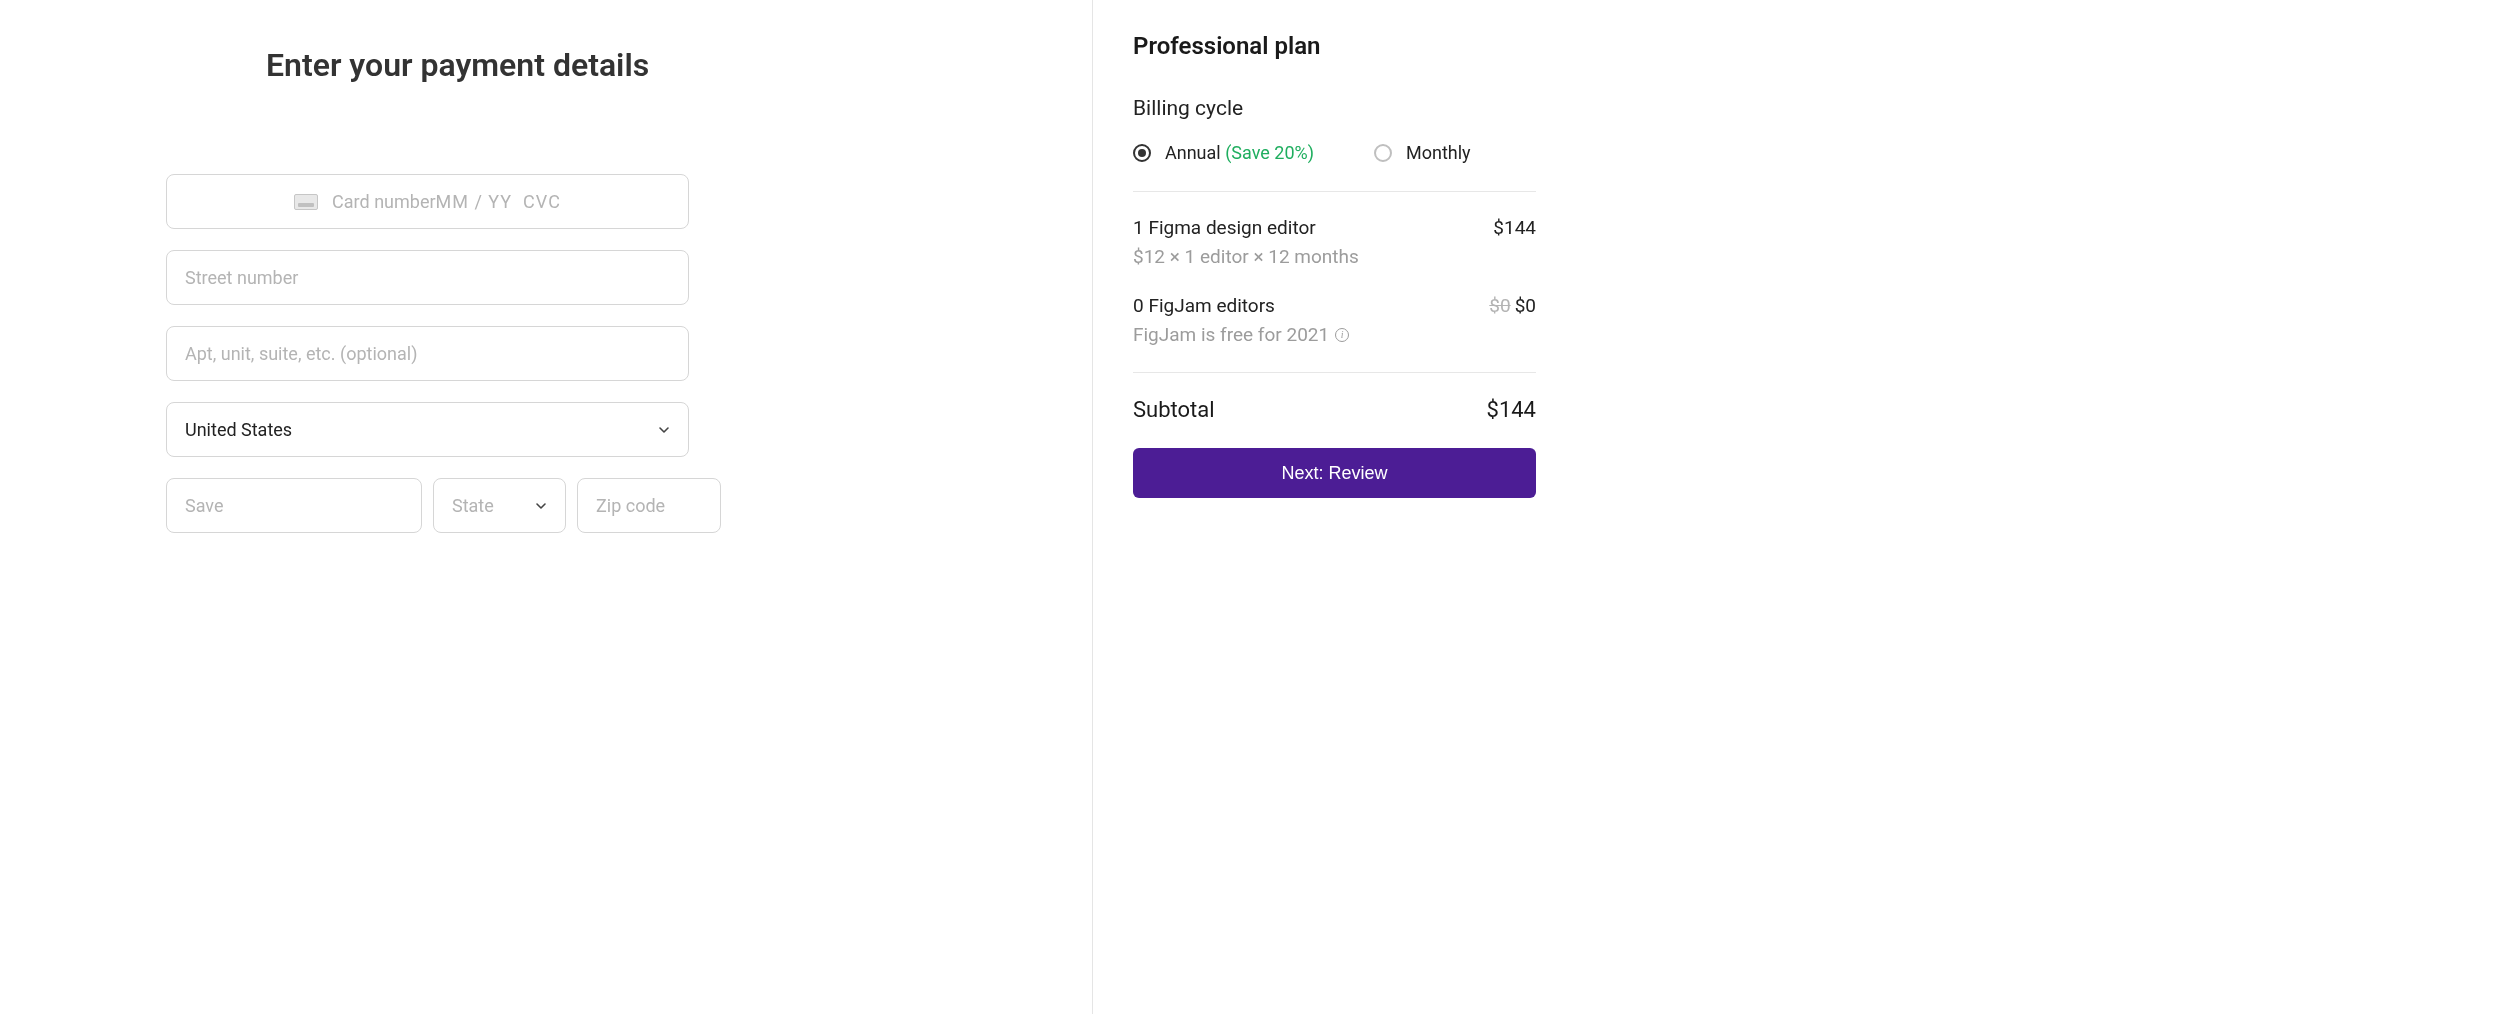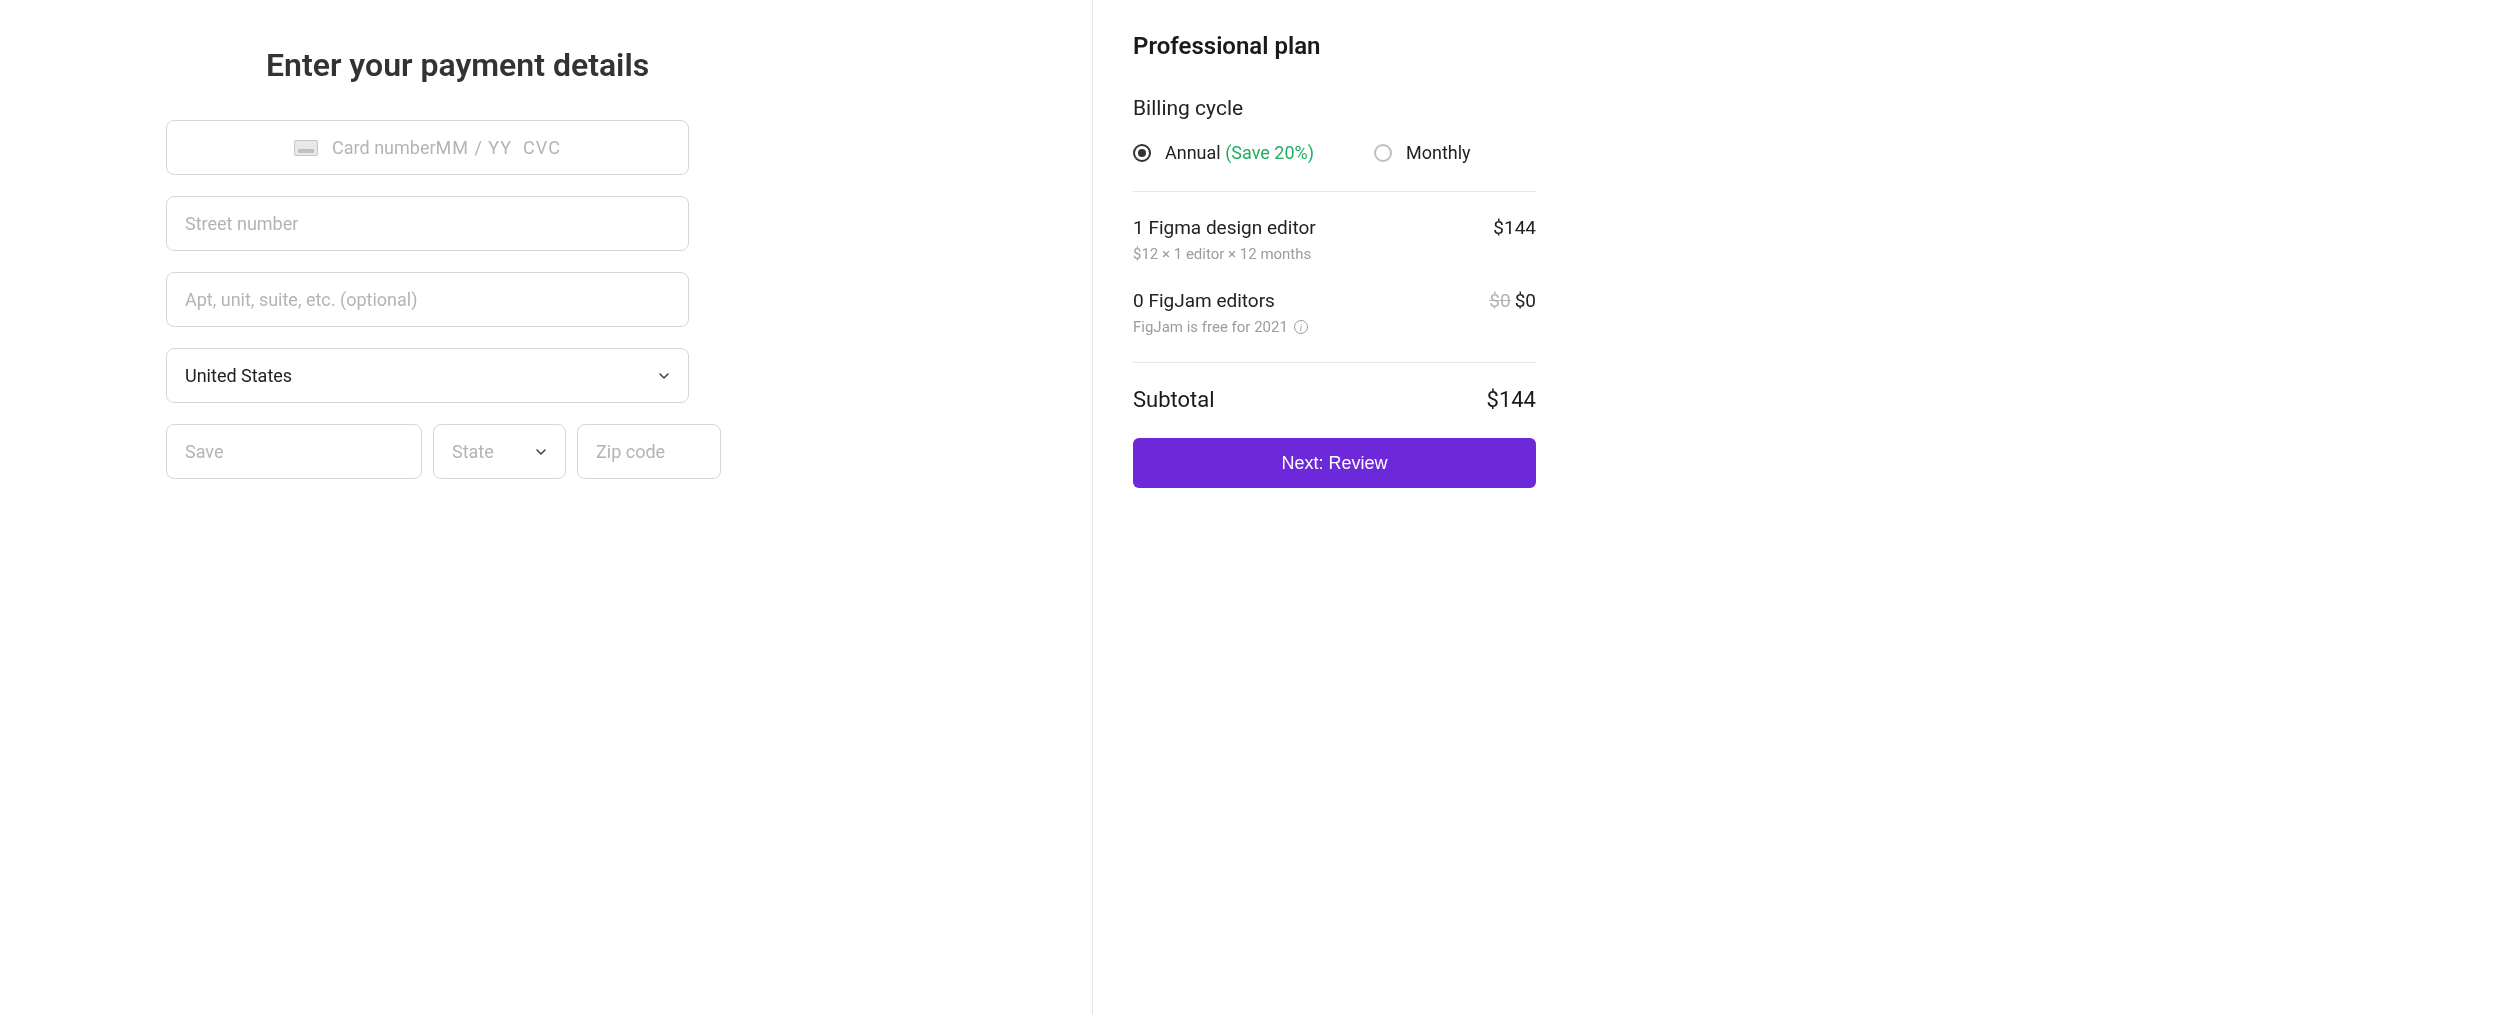--- a/index.html
+++ b/index.html
@@ -13,21 +13,21 @@
     }
     .left-panel {
       width: 1092px;
       padding-top: 46px;
       padding-left: 166px;
     }
     .page-title {
       font-size: 32px;
       font-weight: 600;
       color: #333;
-      margin-bottom: 36px;
+      margin-bottom: 90px;
       margin-left: 100px;
     }
     .form-stack { display: flex; flex-direction: column; gap: 21px; }
     .fld {
       width: 523px;
       height: 55px;
       border: 1px solid #d6d6d6;
       border-radius: 8px;
       display: flex;
       align-items: center;
@@ -72,31 +72,31 @@
     }
     .radio-inner { width: 8px; height: 8px; border-radius: 50%; background: #333; }
     .radio-outer.empty { border-color: #bfbfbf; }
     .radio-label { font-size: 18px; color:#222; }
     .save-tag { color: #1fae5f; }
     hr.sep { border: none; border-top: 1px solid #e7e7e7; margin: 8px 0 24px 0; }
     .line-item { margin-bottom: 26px; }
     .li-row { display: flex; justify-content: space-between; align-items: baseline; margin-bottom: 6px; }
     .li-name { font-size: 19px; color:#222; }
     .li-price { font-size: 19px; color:#222; }
-    .li-sub { font-size: 15px; color:#9c9c9c; }
+    .li-sub { font-size: 19px; color:#9c9c9c; }
     .li-sub-row { display:flex; align-items:center; gap:6px; }
     .strike { text-decoration: line-through; color:#b4b4b4; margin-right: 4px; }
     .info-icon {
       width: 14px; height: 14px; border: 1.2px solid #9c9c9c; border-radius: 50%;
       display:inline-flex; align-items:center; justify-content:center;
       font-size:10px; color:#9c9c9c; font-style: italic; font-family: Georgia, serif;
     }
     .subtotal-row { display:flex; justify-content:space-between; font-size:22px; margin: 4px 0 26px 0; }
     .next-btn {
-      width: 100%; height: 50px; background: #6d28d9; border: none; border-radius: 6px;
+      width: 100%; height: 50px; background: #4c1d95; border: none; border-radius: 6px;
       color: #fff; font-size: 18px; font-weight: 500; cursor: pointer;
     }
   </style>
 </head>
 <body>
 
 <div class="left-panel">
   <h1 class="page-title">Enter your payment details</h1>
 
   <div class="form-stack">

